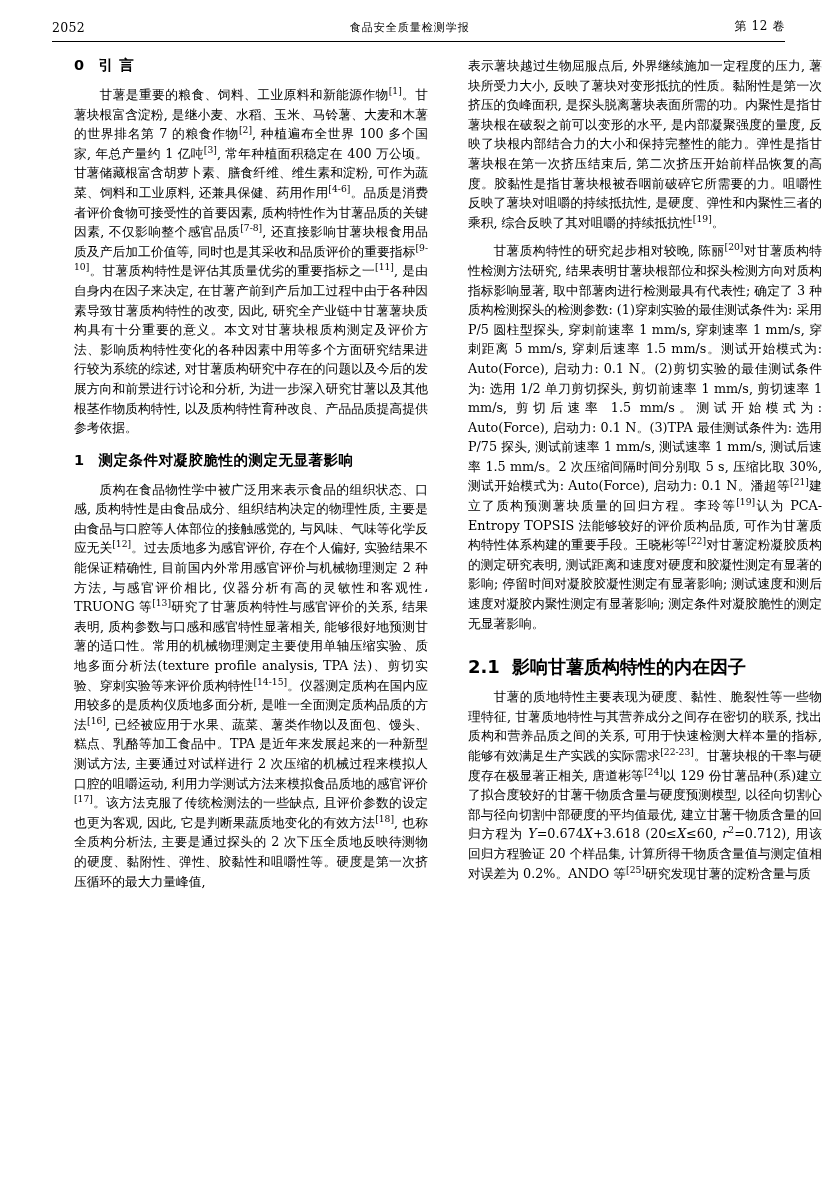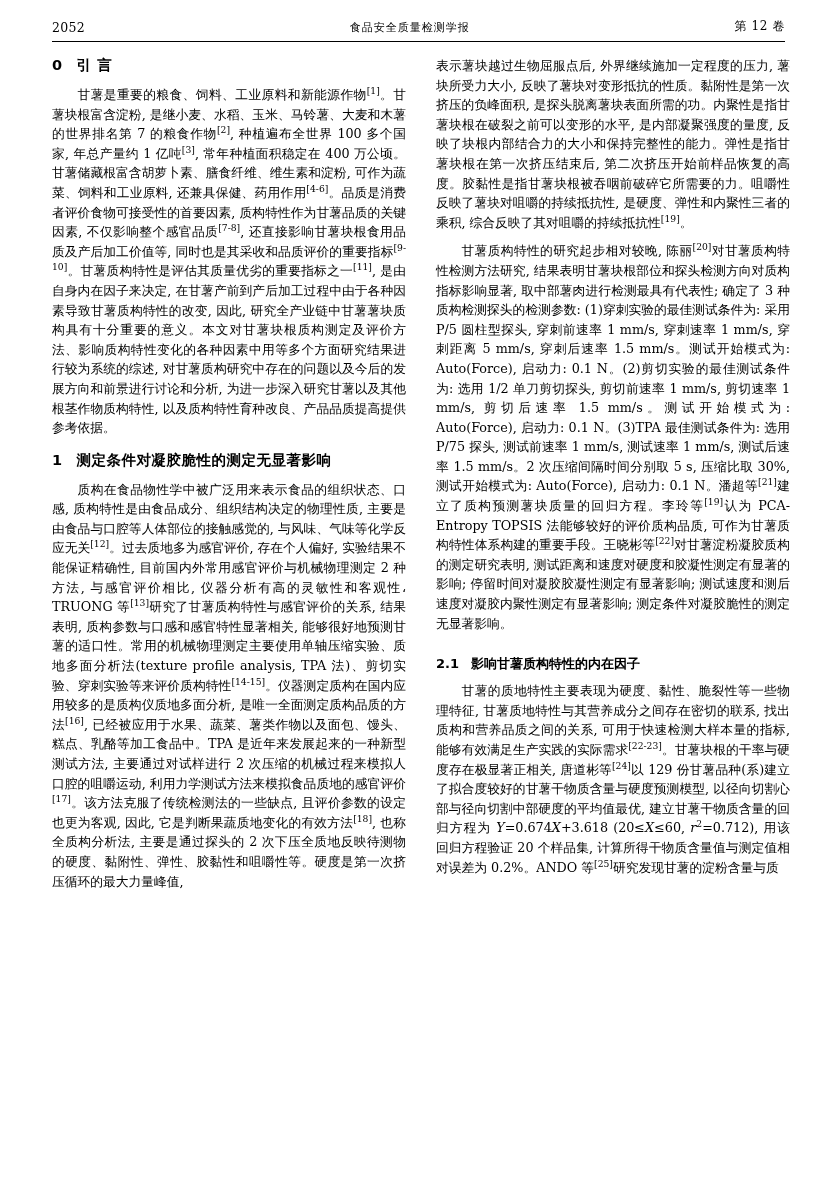--- a/index.html
+++ b/index.html
@@ -44,42 +44,43 @@
     letter-spacing: 0.6px;
   }
   .rule {
     border-top: 1.1px solid #000;
     margin-top: 2px;
     margin-bottom: 14px;
   }
   
   .columns {
     display: flex;
-    gap: 30px;
+    gap: 40px;
     height: 1090px;
+    margin-left: 22px;
   }
   .col {
     width: 354px;
     flex: 0 0 354px;
   }
   h2.sec {
     font-size: 14.5px;
     font-weight: bold;
     margin: 0 0 10px 0;
     letter-spacing: 0.5px;
     font-family: "DejaVu Sans", "Liberation Sans", sans-serif;
   }
   h2.sec .num {
     margin-right: 14px;
   }
   h2.sec.tight .num {
     margin-right: 10px;
   }
   h3.subsec {
-    font-size: 13px;
+    font-size: 18px;
     font-weight: bold;
     margin: 0 0 8px 0;
     font-family: "DejaVu Sans", "Liberation Sans", sans-serif;
   }
   h3.subsec .num {
     margin-right: 12px;
   }
   p.body {
     font-size: 12.75px;
     line-height: 19.6px;

